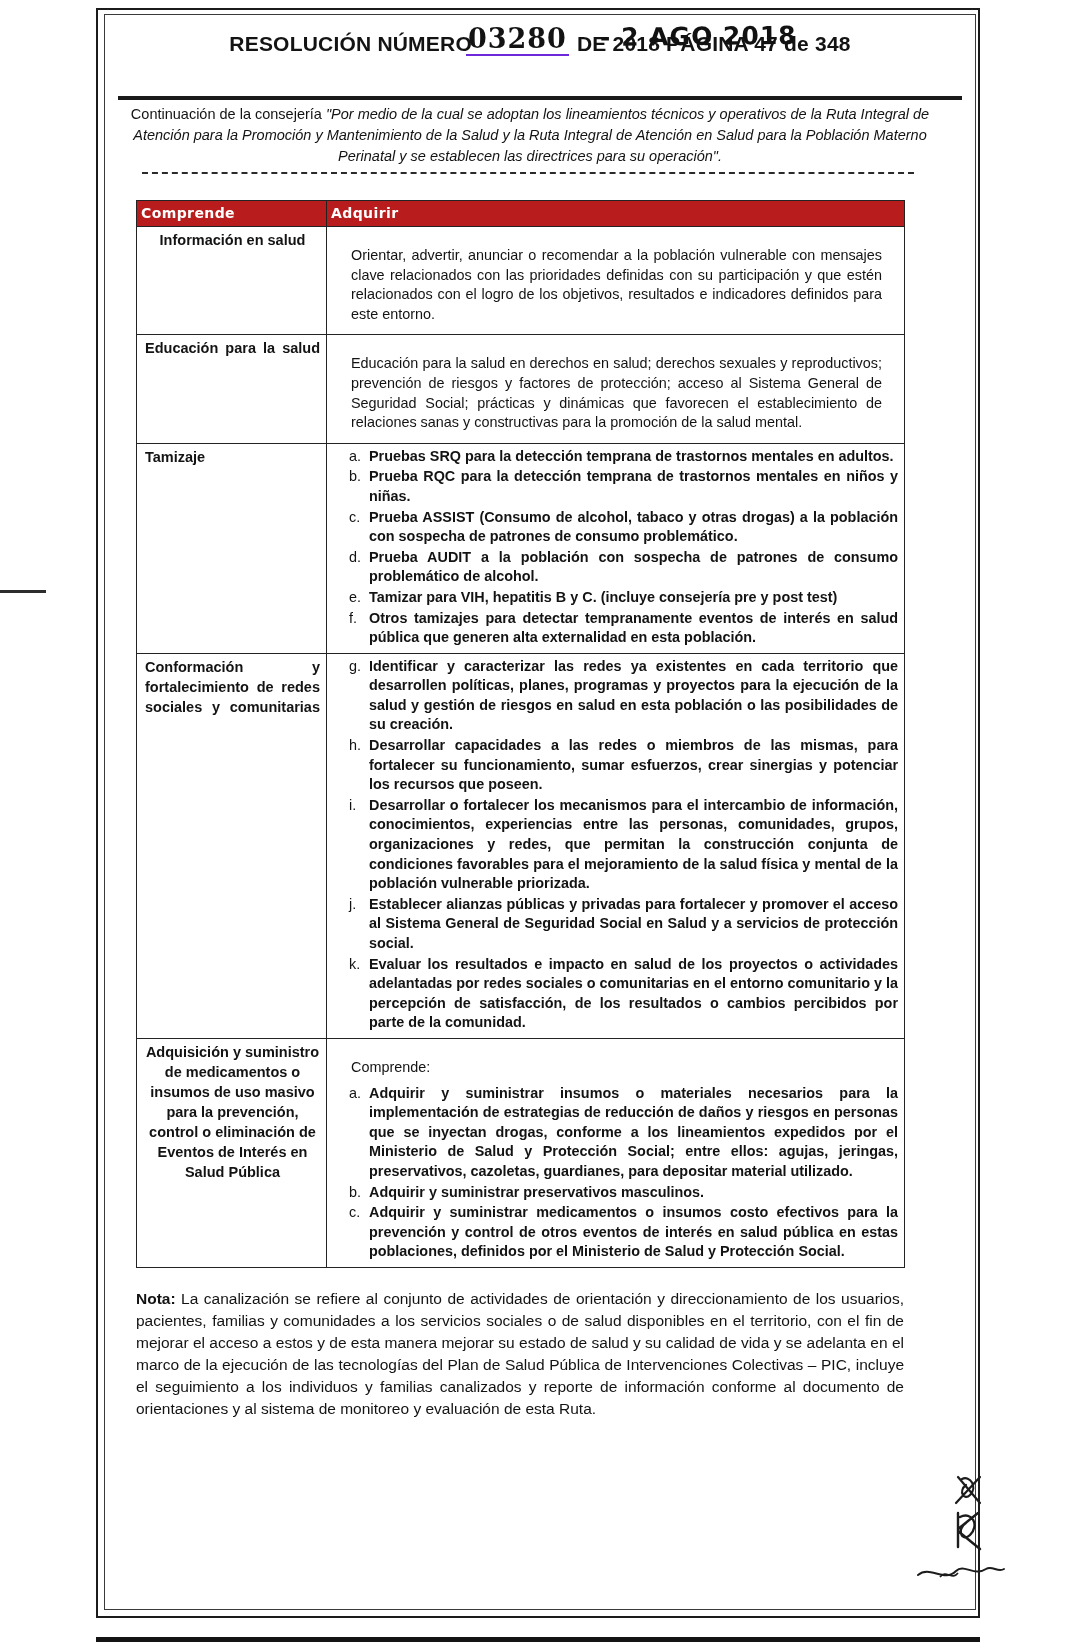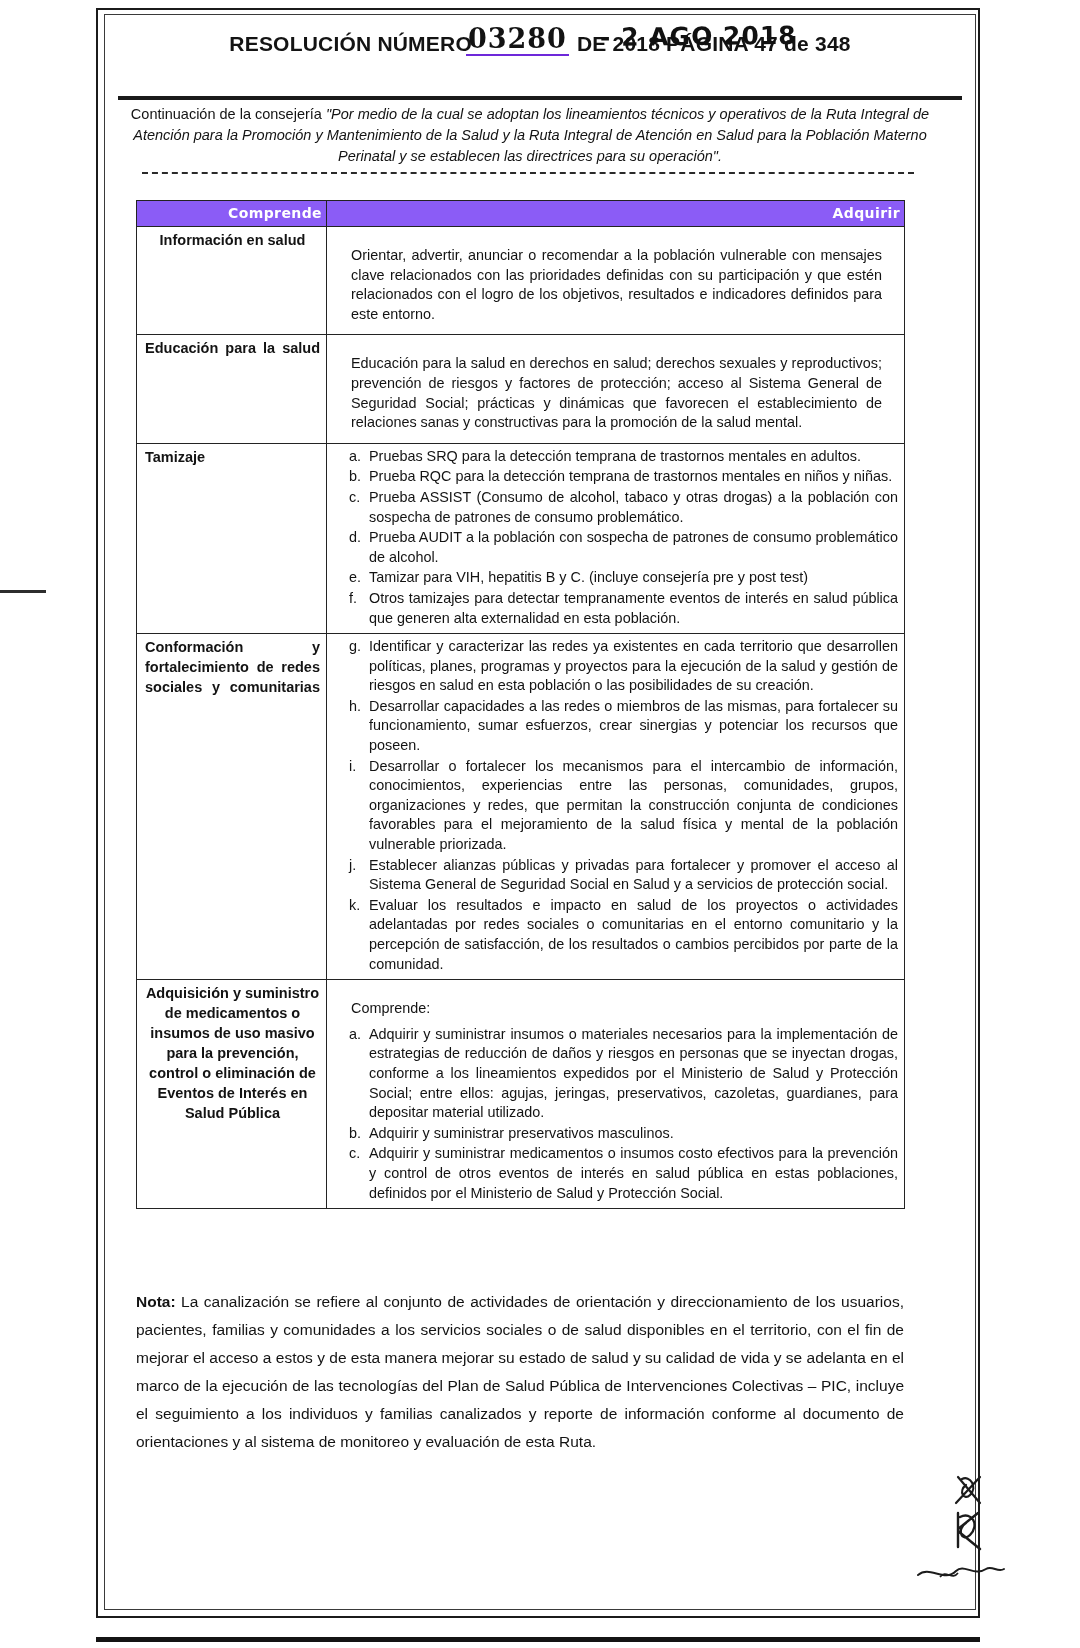--- a/index.html
+++ b/index.html
@@ -115,23 +115,23 @@
     width: 768px;
     border-collapse: collapse;
     table-layout: fixed;
   }
   .tbl td, .tbl th {
     border: 1px solid #232323;
     vertical-align: top;
     padding: 3px 6px 4px 8px;
   }
   .tbl thead th {
-    background: #8b5cf6;
+    background: #b91c1c;
     color: #ffffff;
-    text-align: right;
+    text-align: left;
     font-size: 14px;
     font-weight: bold;
     letter-spacing: 0.4px;
     padding: 4px 4px 5px 4px;
     font-family: "DejaVu Sans", sans-serif;
   }
   .col-a { width: 190px; }
   .col-b { width: 578px; }
 
   .cell-label {
@@ -179,30 +179,31 @@
     padding-left: 14px;
     box-sizing: border-box;
     font-size: 14.4px;
     line-height: 19.6px;
   }
   ol.alpha > li .tx {
     flex: 1;
     font-size: 14.4px;
     line-height: 19.6px;
     text-align: justify;
+    font-weight: bold;
   }
 
   
   .nota {
     position: absolute;
     left: 136px;
     top: 1288px;
     width: 768px;
     font-size: 15.5px;
-    line-height: 28px;
+    line-height: 22px;
     text-align: justify;
   }
   .nota b { font-weight: bold; }
 
   
   .sig {
     position: absolute;
     right: 60px;
     bottom: 55px;
     width: 120px;

